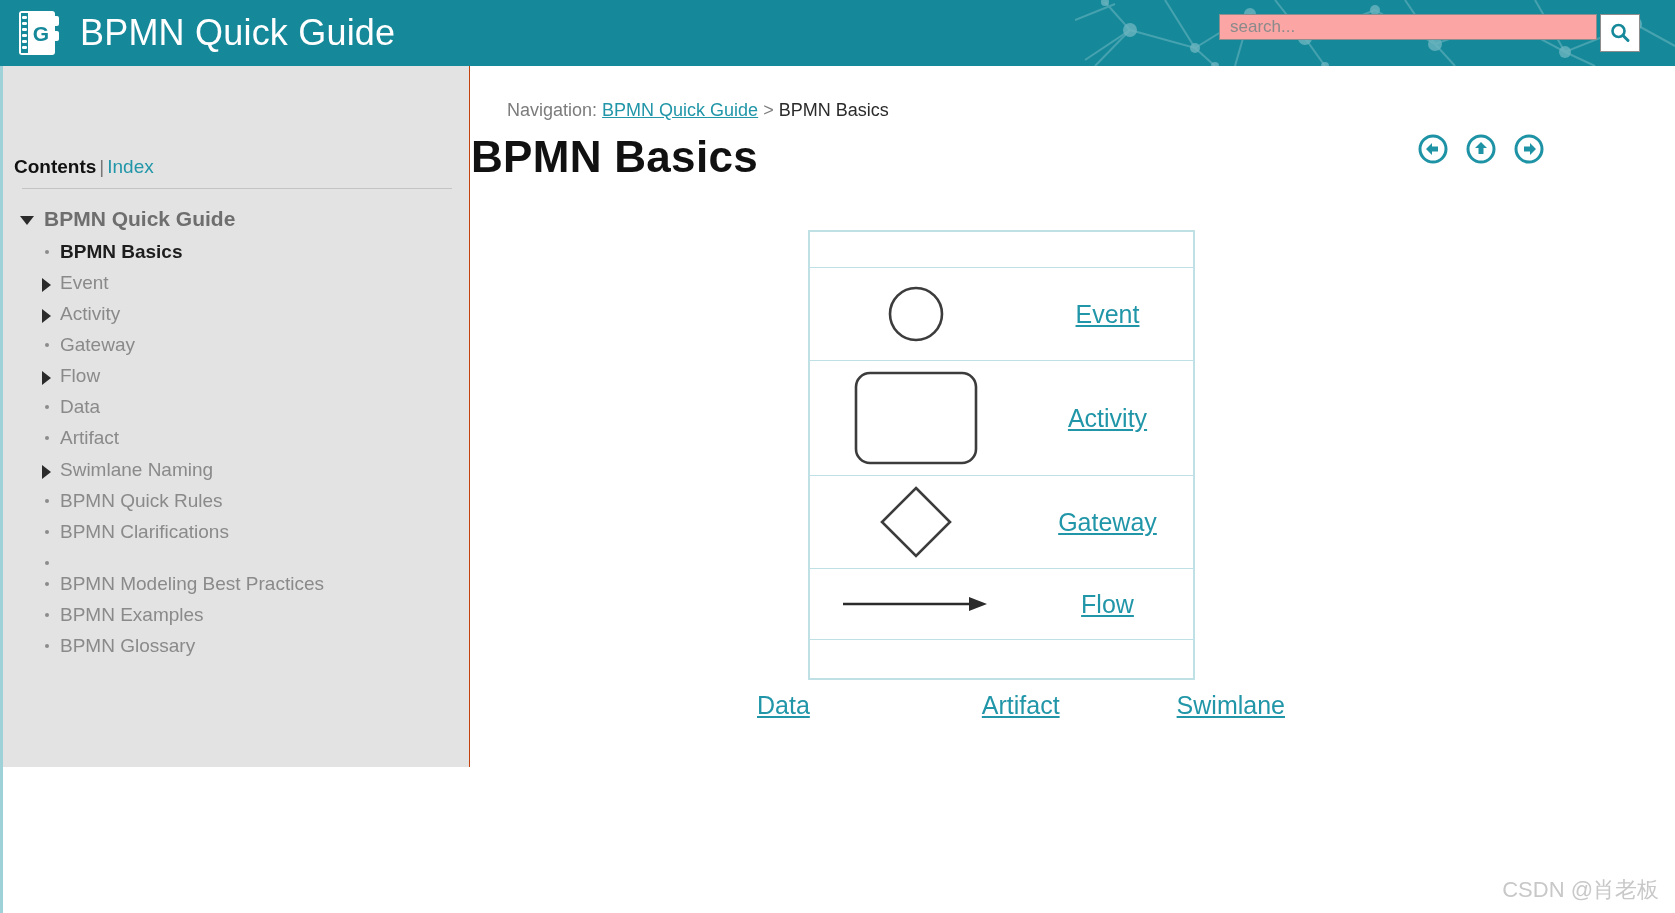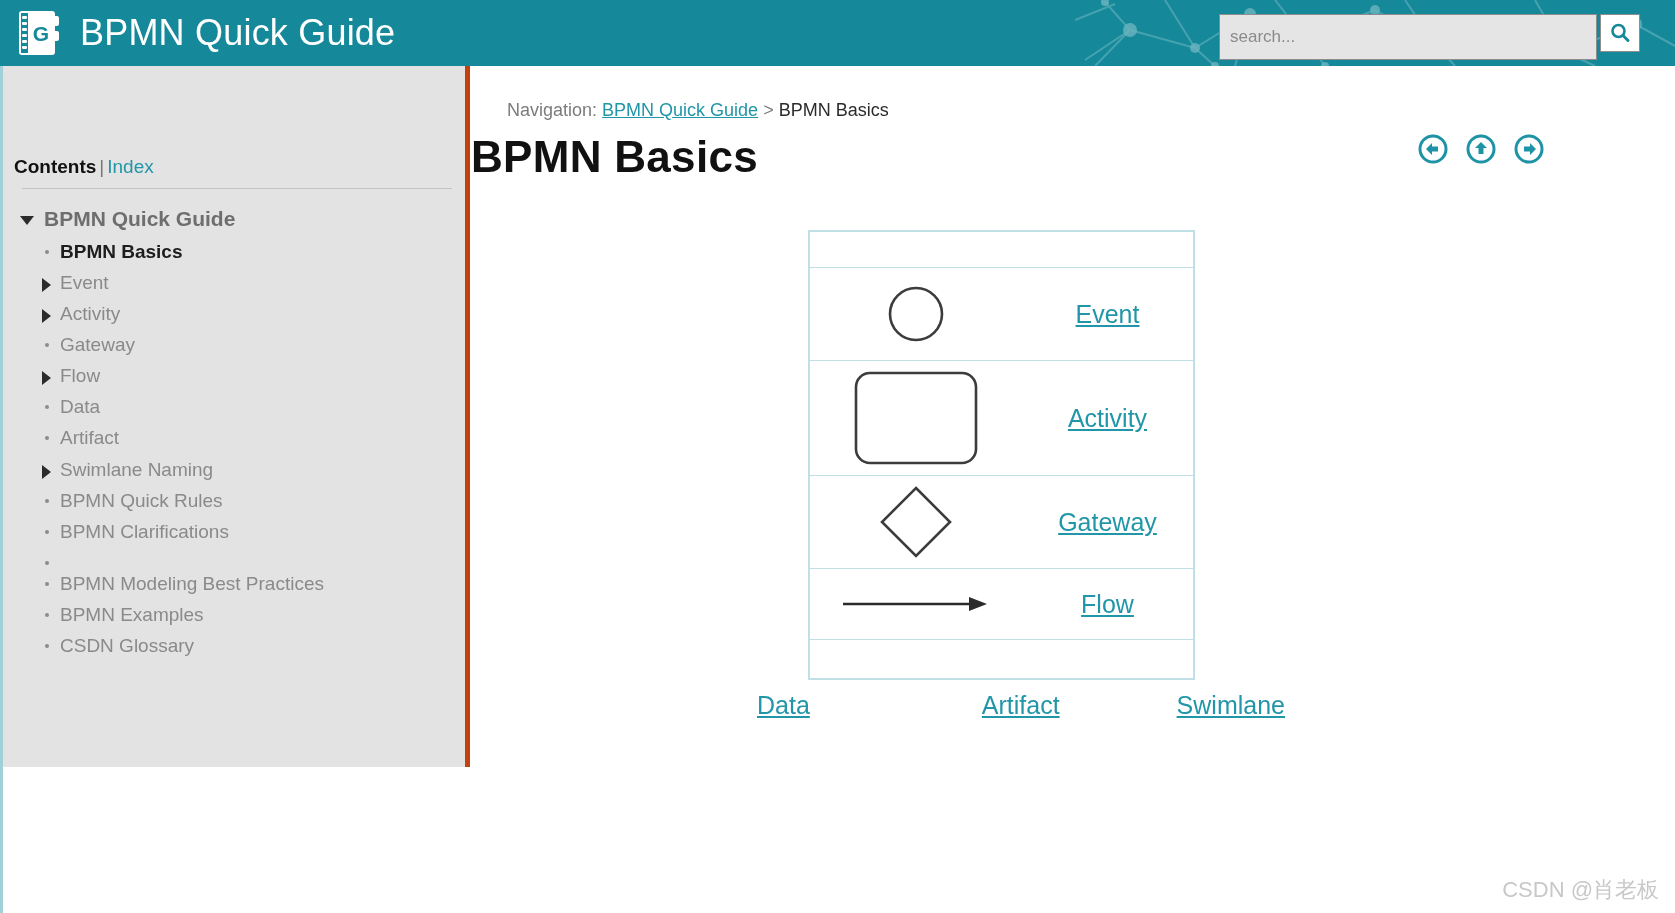--- a/index.html
+++ b/index.html
@@ -53,23 +53,23 @@
   .search-wrap {
     position: absolute;
     top: 14px;
     left: 1219px;
     height: 38px;
     display: flex;
     align-items: stretch;
   }
   .search-input {
     width: 378px;
-    height: 46px;
+    height: 26px;
     border: 1px solid #8d8d8d;
-    background: #e5e5e5;
+    background: #fca5a5;
     font-family: "Liberation Sans", sans-serif;
     font-size: 17px;
     color: #555;
     padding: 0 10px;
     outline: none;
   }
   .search-input::placeholder { color: #8a8a8a; }
   .search-btn {
     width: 40px;
     height: 38px;
@@ -83,21 +83,21 @@
     padding: 0;
   }
 
   
   .sidebar {
     position: absolute;
     top: 66px; left: 0;
     width: 470px;
     height: 701px;
     background: #e3e3e3;
-    border-right: 5px solid #c2410c;
+    border-right: 1px solid #c2410c;
   }
   .sidebar-accent {
     position: absolute;
     left: 0; top: 0;
     width: 3px; height: 847px;
     background: #9fd2d8;
   }
   .contents-bar {
     position: absolute;
     left: 14px; top: 90px;
@@ -401,21 +401,21 @@
           <div class="tree-item">
             <span class="dot-marker"></span>
             <span class="lbl">BPMN Modeling Best Practices</span>
           </div>
           <div class="tree-item">
             <span class="dot-marker"></span>
             <span class="lbl">BPMN Examples</span>
           </div>
           <div class="tree-item">
             <span class="dot-marker"></span>
-            <span class="lbl">CSDN Glossary</span>
+            <span class="lbl">BPMN Glossary</span>
           </div>
         </div>
     </div>
   </div>
 
   <div class="main">
 
     <div class="breadcrumb">
       <span>Navigation:</span>
       <span class="bc-link">BPMN Quick Guide</span>

